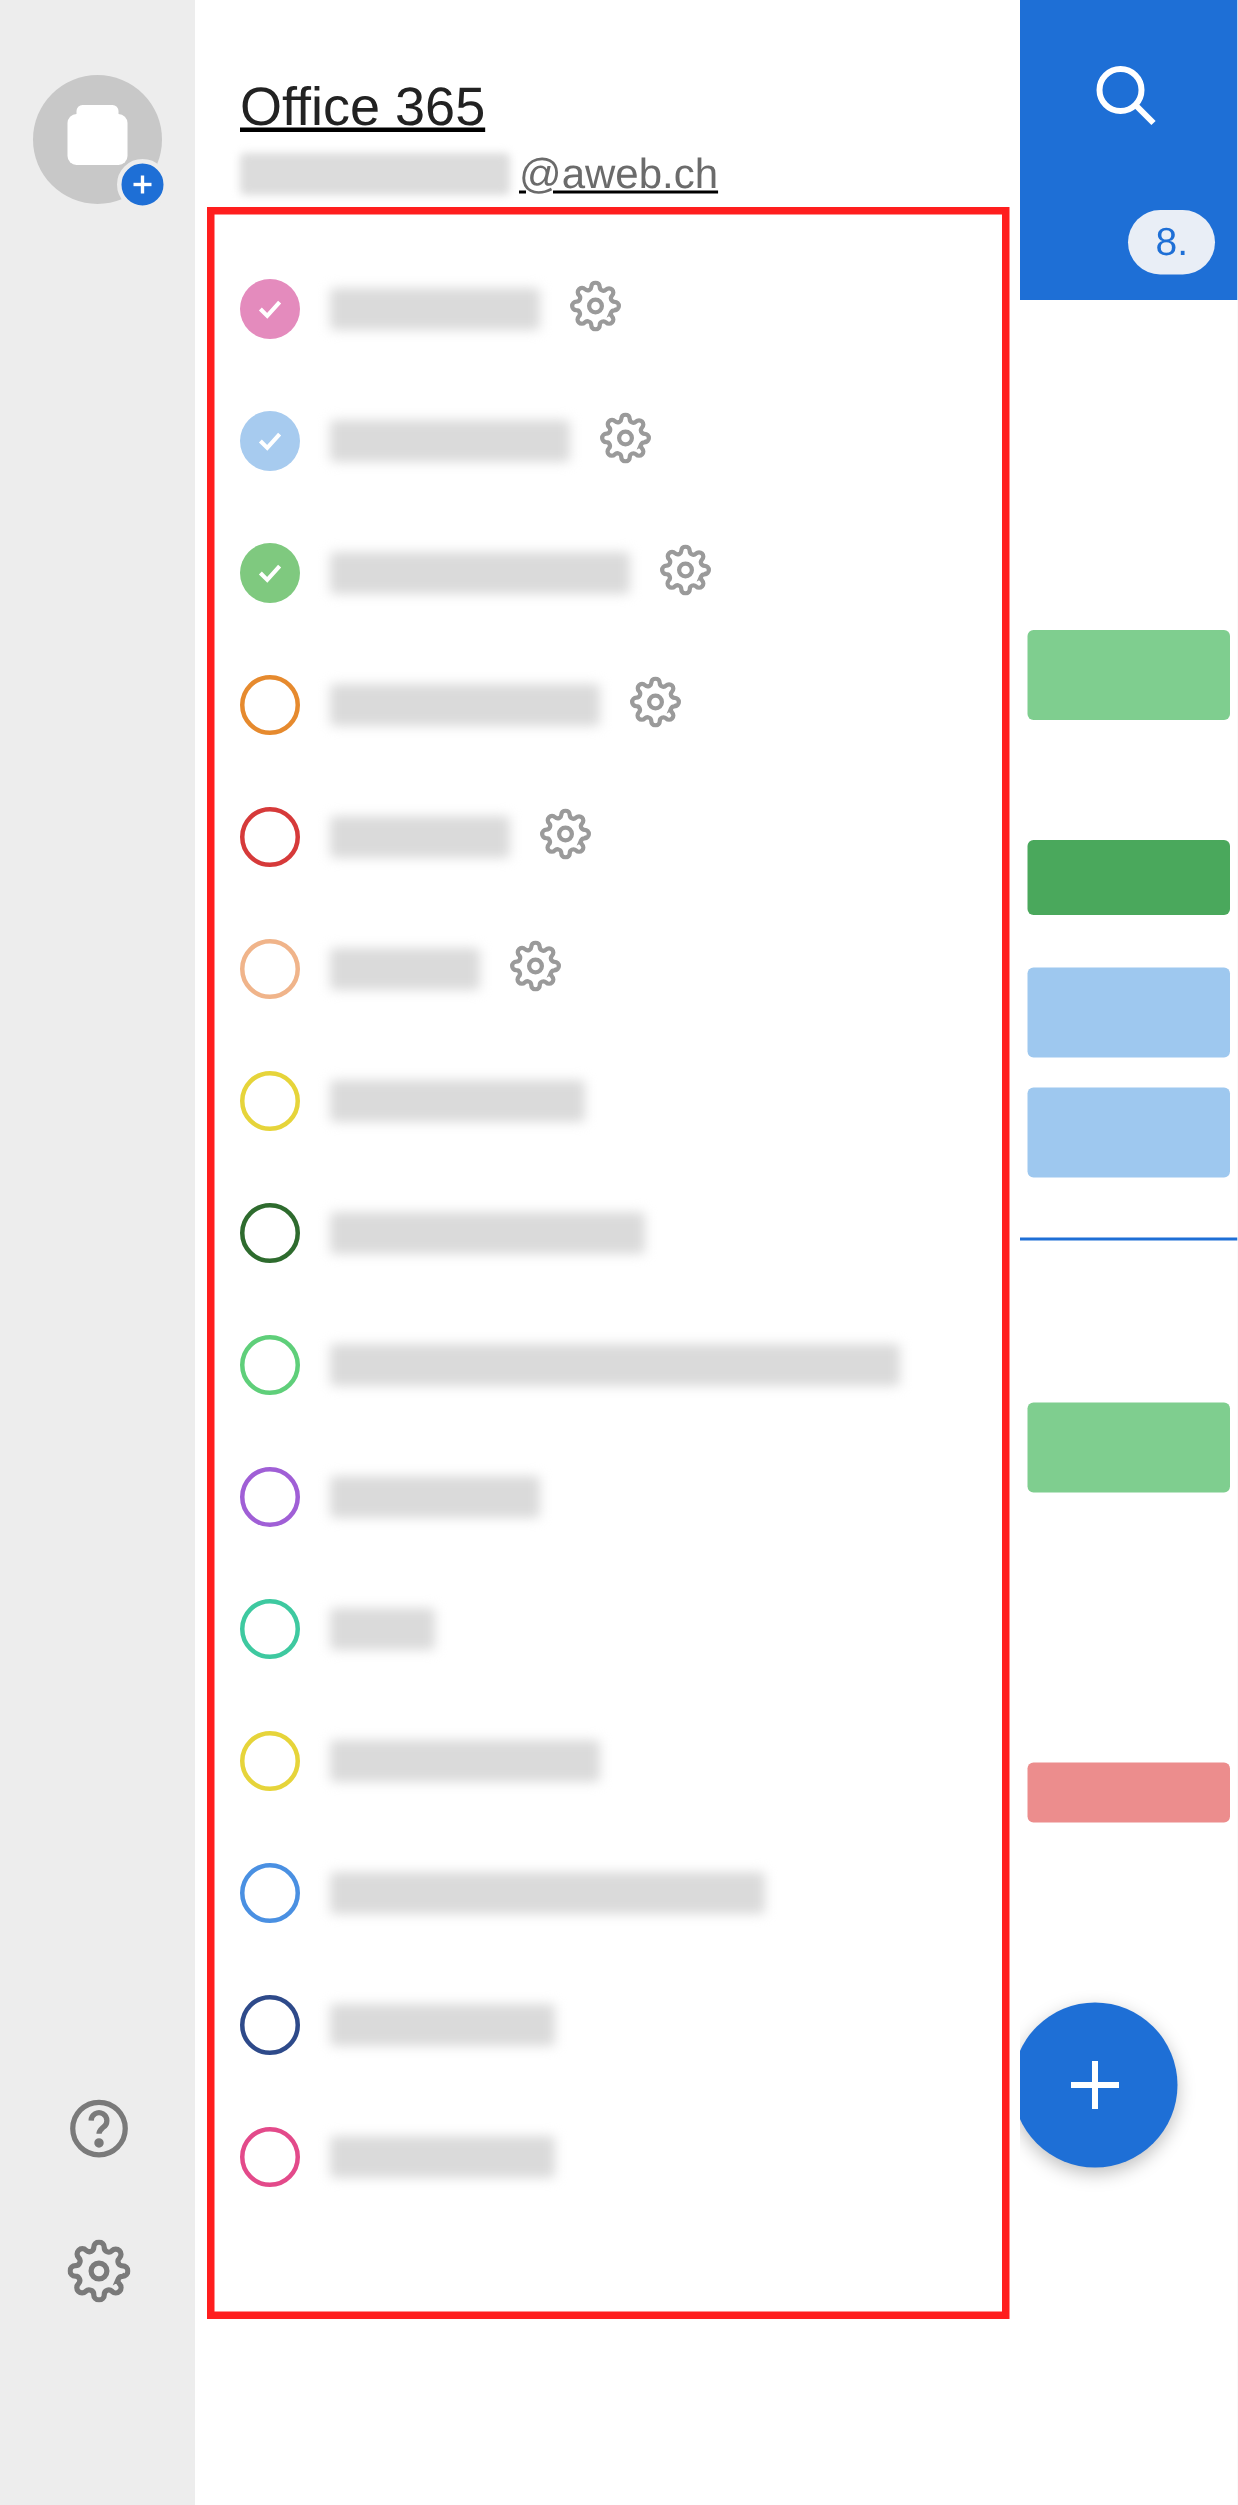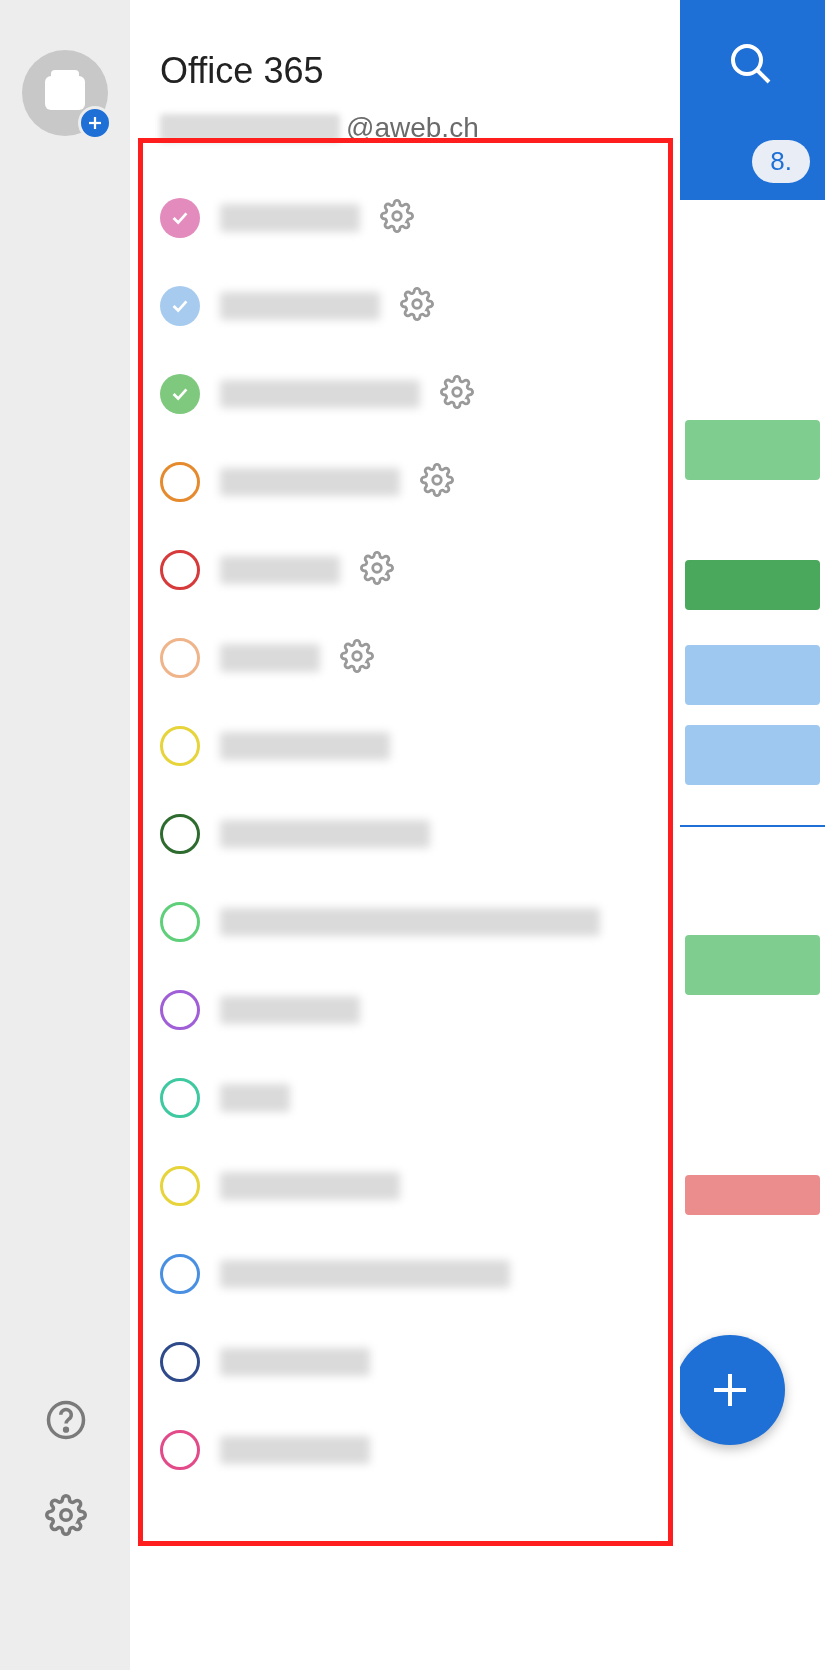--- a/index.html
+++ b/index.html
@@ -104,30 +104,31 @@
   .rail-icon { color: #7a7a7a; }
 
   
   .panel {
     position: absolute;
     top: 0; left: 130px; width: 550px; bottom: 0;
     background: #fff;
   }
   .panel-header {
     padding: 50px 30px 20px 30px;
+    text-decoration: underline;
   }
   .panel-title {
     font-size: 36px;
     font-weight: 400;
     color: #222;
   }
   .panel-sub {
     font-size: 28px;
     color: #6b6b6b;
-    margin-top: 20px;
+    margin-top: 8px;
     display: flex;
     align-items: center;
     gap: 6px;
   }
   .panel-sub .blurred {
     display: inline-block;
     width: 180px; height: 28px;
     background: #dcdcdc;
     filter: blur(3px);
     border-radius: 3px;

